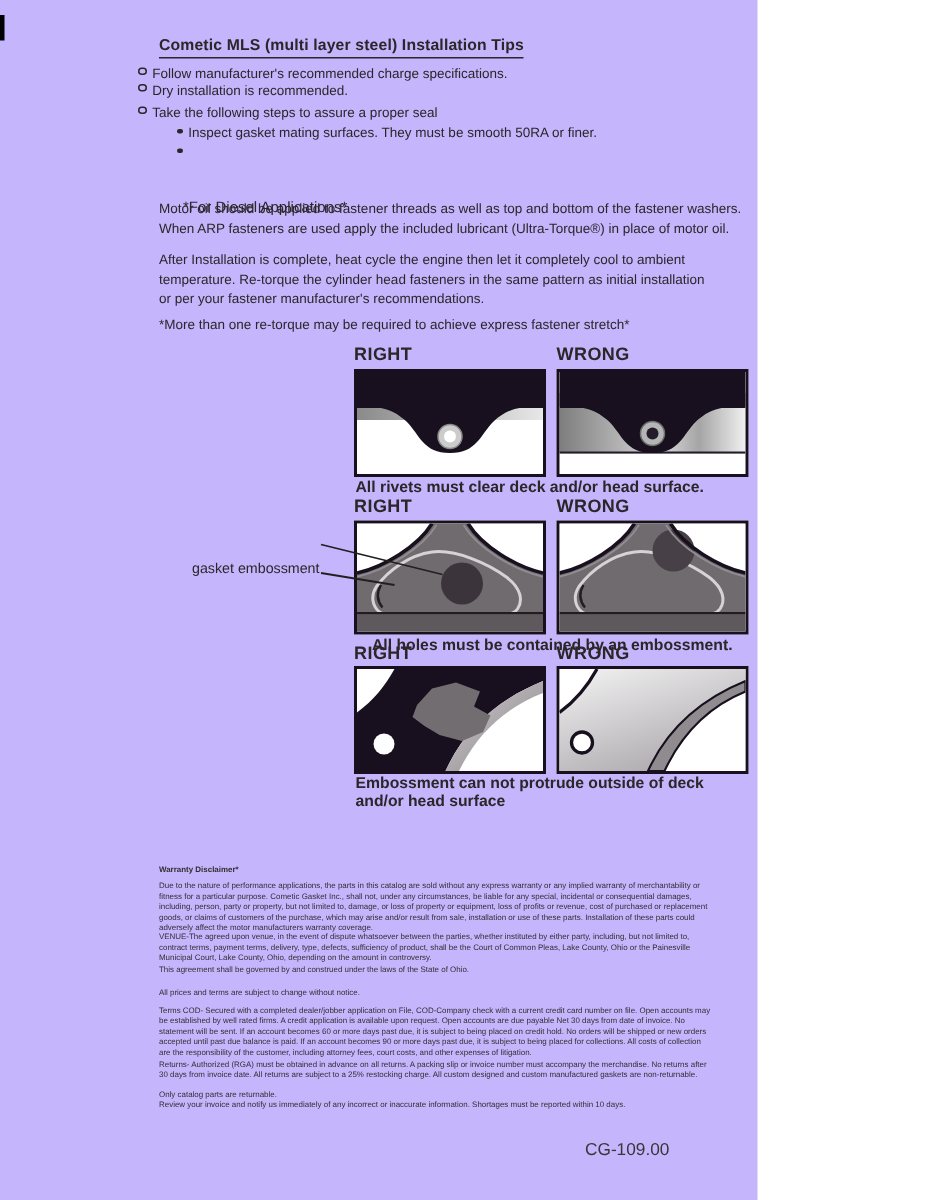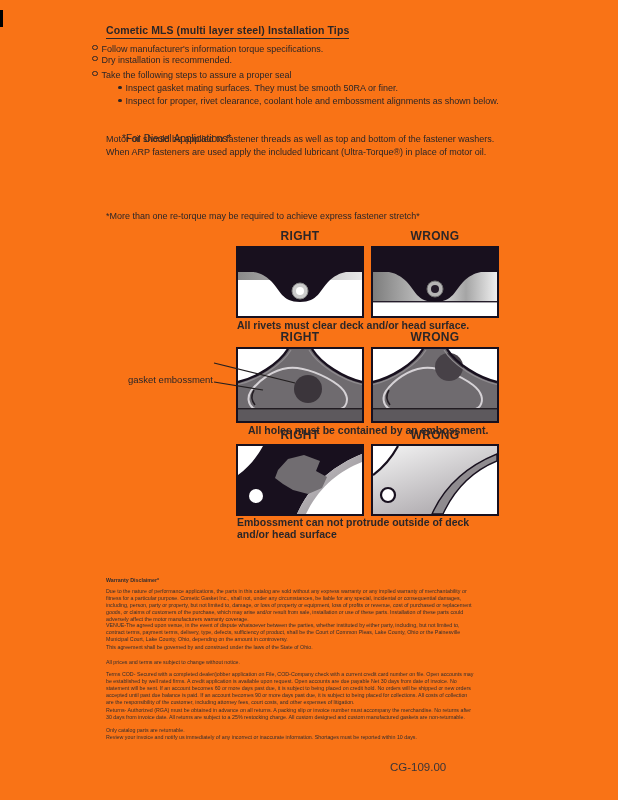--- a/index.html
+++ b/index.html
@@ -1,30 +1,30 @@
 <!DOCTYPE html>
 <html><head>
 <meta charset="utf-8">
 <style>
   html,body{margin:0;padding:0;background:#fff;}
-  .page{position:relative;width:618px;height:800px;background:#f97316;overflow:hidden;
+  .page{position:relative;width:505px;height:800px;background:#c4b5fd;overflow:hidden;
         font-family:"Liberation Sans",sans-serif;color:#2b2628;}
   .scan-mark{position:absolute;left:0;top:10px;width:3px;height:17px;background:#000;}
   .title{position:absolute;left:106px;top:24px;margin:0;font-size:10.5px;font-weight:bold;
          border-bottom:1.5px solid #2b2628;padding-bottom:2px;letter-spacing:0.1px;}
   .bullet-row{position:absolute;left:92px;font-size:9px;line-height:11px;white-space:nowrap;}
   .o-marker{display:inline-block;width:3.5px;height:3.5px;border:1px solid #2b2628;border-radius:50%;
             margin-right:4px;vertical-align:2px;}
   .dot-marker{display:inline-block;width:3.5px;height:3.5px;background:#2b2628;border-radius:50%;
             margin-right:4px;vertical-align:2px;}
   .sub{left:118px;}
   .heading{position:absolute;left:106px;margin:16px;font-size:10px;font-weight:normal;}
   .para{position:absolute;left:106px;width:470px;margin:0;font-size:9px;line-height:13px;
         white-space:pre-line;}
-  .dg-label{position:absolute;width:128px;text-align:center;font-size:12px;font-weight:bold;
+  .dg-label{position:absolute;width:128px;text-align:left;font-size:12px;font-weight:bold;
             letter-spacing:0.3px;}
   .panel{position:absolute;width:128px;height:72px;border:2px solid #18101e;box-sizing:border-box;
          background:#fff;}
   .panel.tall{height:76px;}
   .panel svg{display:block;}
   .caption{position:absolute;font-size:10.5px;font-weight:bold;line-height:11.5px;white-space:pre-line;}
   .annot{position:absolute;left:105px;width:108px;text-align:right;font-size:9.5px;line-height:11px;
          white-space:pre-line;}
   .leader-overlay{position:absolute;left:210px;top:355px;pointer-events:none;}
   .legal{position:absolute;left:106px;width:440px;font-size:5.3px;line-height:7px;white-space:pre-line;
@@ -35,38 +35,41 @@
 </head>
 <body>
 
 <div class="page">
 
   <div class="scan-mark"></div>
 
   <h1 class="title">Cometic MLS (multi layer steel) Installation Tips</h1>
 
   <div class="bullet-row" style="top:44px;">
-    <span class="o-marker"></span><span>Follow manufacturer's information torque specifications.</span>
+    <span class="o-marker"></span><span>Follow manufacturer's recommended charge specifications.</span>
   </div>
   <div class="bullet-row" style="top:55px;">
     <span class="o-marker"></span><span>Dry installation is recommended.</span>
   </div>
   <div class="bullet-row" style="top:70px;">
     <span class="o-marker"></span><span>Take the following steps to assure a proper seal</span>
   </div>
   <div class="bullet-row sub" style="top:83px;">
     <span class="dot-marker"></span><span>Inspect gasket mating surfaces.  They must be smooth 50RA or finer.</span>
   </div>
   <div class="bullet-row sub" style="top:96px;">
-    <span class="dot-marker"></span><span>Inspect for proper, rivet clearance, coolant hole and embossment alignments as shown below.</span>
+    <span class="dot-marker"></span>
   </div>
 
   <h2 class="heading" style="top:117px;">*For Diesel Applications*</h2>
   <p class="para" style="top:133px;">Motor oil should be applied to fastener threads as well as top and bottom of the fastener washers.
 When ARP fasteners are used apply the included lubricant (Ultra-Torque®) in place of motor oil.</p>
+  <p class="para" style="top:167px;">After Installation is complete, heat cycle the engine then let it completely cool to ambient
+temperature. Re-torque the cylinder head fasteners in the same pattern as initial installation
+or per your fastener manufacturer's recommendations.</p>
   <p class="para" style="top:210px;">*More than one re-torque may be required to achieve express fastener stretch*</p>
 
   <div class="dg-label" style="left:236px;top:229px;">RIGHT</div>
   <div class="dg-label" style="left:371px;top:229px;">WRONG</div>
 
   <div class="panel" style="left:236px;top:246px;">
     <svg width="124" height="68" viewBox="0 0 124 68">
       <defs>
         <linearGradient id="g1a" x1="0" y1="0" x2="1" y2="0">
           <stop offset="0" stop-color="#8a8a8a"></stop>

